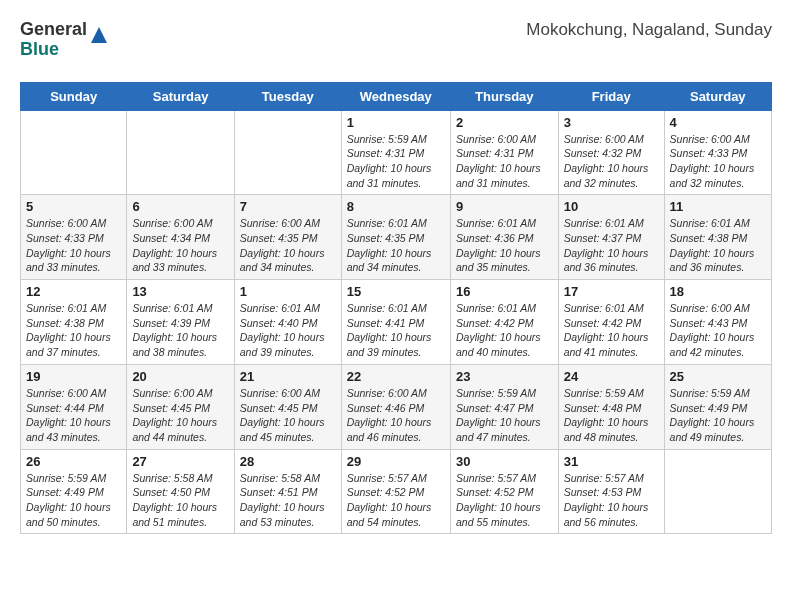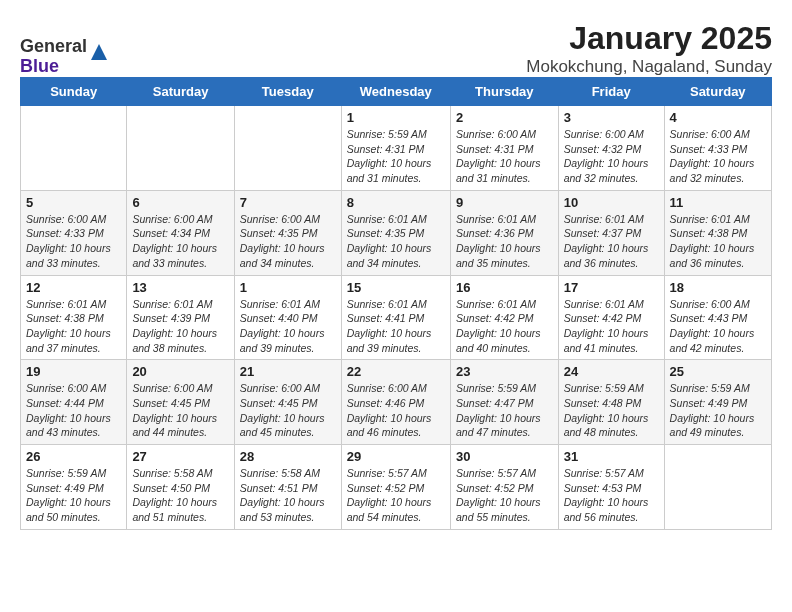--- a/index.html
+++ b/index.html
@@ -6,36 +6,36 @@
     body {
       font-family: Arial, sans-serif;
       background: #fff;
       width: 792px;
       min-height: 612px;
       padding: 20px;
     }
     .header {
       display: flex;
       justify-content: space-between;
-      align-items: flex-end;
-      margin-bottom: 0;
+      align-items: flex-start;
+      margin-bottom: 22px;
     }
     .logo {
       display: flex;
       align-items: center;
     }
     .logo-text {
       display: flex;
       flex-direction: column;
       font-size: 18px;
       font-weight: bold;
       line-height: 1.1;
     }
     .logo-text .general { color: #333; }
-    .logo-text .blue { color: #4c1d95; }
+    .logo-text .blue { color: #0f766e; }
     .logo-icon {
       width: 20px;
       height: 20px;
       margin-left: 2px;
       margin-top: -10px;
     }
     .title-block {
       text-align: right;
     }
     .title-block h1 {
@@ -98,21 +98,20 @@
   <div class="logo">
     <div class="logo-text">
       <span class="general">General</span>
       <span class="blue">Blue</span>
     </div>
     <svg class="logo-icon" viewBox="0 0 20 20">
       <polygon points="2,18 10,2 18,18" fill="#1a5fa8"></polygon>
     </svg>
   </div>
   <div class="title-block">
-    <h1>January 2025</h1>
     <h2>Mokokchung, Nagaland, Sunday</h2>
   </div>
 </div>
 
 <table class="calendar">
   <thead>
     <tr>
     <th>Sunday</th>
         <th>Saturday</th>
         <th>Tuesday</th>

